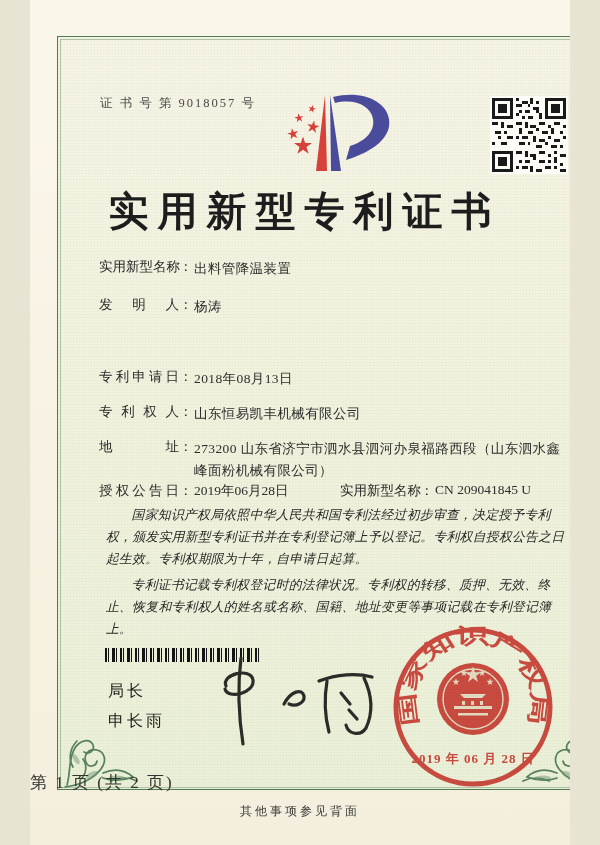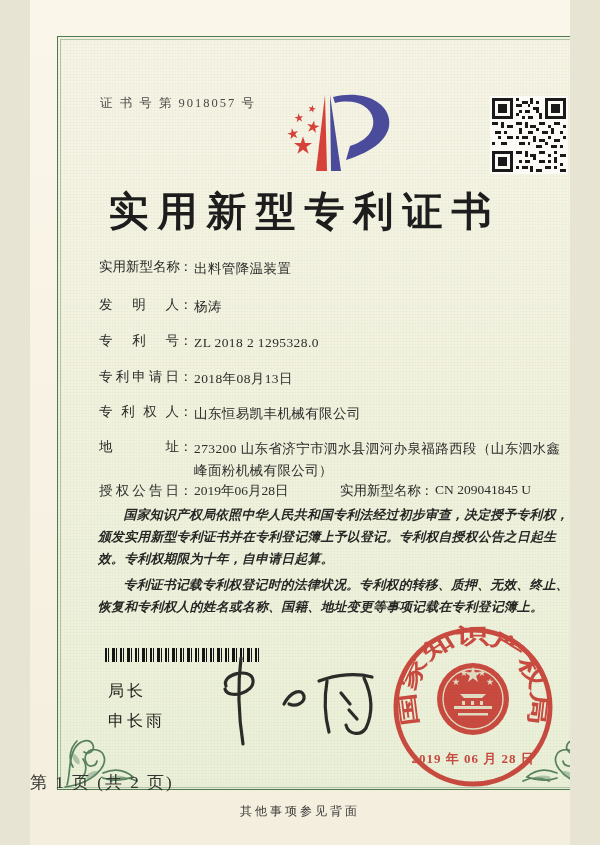--- a/index.html
+++ b/index.html
@@ -24,21 +24,21 @@
   .qr{position:absolute;left:460px;top:96px;width:78px;height:78px;background:#fcfbf6;padding:2px;box-sizing:border-box;}
   .title{position:absolute;left:0;right:0;top:184px;text-align:center;
     font-size:40px;font-weight:bold;letter-spacing:9px;padding-left:9px;color:#1d1d1d;}
   .field{position:absolute;left:69px;font-size:13.5px;color:#2d2d2b;white-space:nowrap;}
   .flabel{display:inline-block;width:80px;text-align:justify;text-align-last:justify;vertical-align:top;}
   .fcolon{display:inline-block;width:15px;vertical-align:top;}
   .fvalue{display:inline-block;max-width:374px;vertical-align:top;letter-spacing:.4px;white-space:normal;line-height:1.65;}
   .grant2{position:absolute;left:241px;top:0;white-space:nowrap;}
   .paras{position:absolute;left:68px;top:505px;width:481px;font-size:12.8px;line-height:1.7;
     color:#272725;font-style:italic;}
-  .paras p{margin:0 0 5px;text-indent:2em;letter-spacing:.3px;font-weight:bold;}
+  .paras p{margin:0 8px 5px;text-indent:2em;letter-spacing:.3px;}
   .barcode{position:absolute;left:75px;top:648px;width:157px;height:14px;
     background:repeating-linear-gradient(90deg,
       #141414 0 2px,transparent 2px 3px,
       #141414 3px 4px,transparent 4px 7px,
       #141414 7px 10px,transparent 10px 11px,
       #141414 11px 12px,transparent 12px 15px);}
   .officials{position:absolute;left:78px;top:681px;font-size:16px;color:#23231f;letter-spacing:3px;}
   .officials .name{margin-top:9px;}
   .signature{position:absolute;left:168px;top:650px;width:190px;height:102px;}
   .seal{position:absolute;left:358px;top:622px;width:170px;height:170px;mix-blend-mode:multiply;opacity:.93;}
@@ -95,23 +95,20 @@
     </g>
   </svg>
 
   <div class="title">实用新型专利证书</div>
 
   <div class="field" style="top:296px">
     <span class="flabel">发明人</span><span class="fcolon">：</span><span class="fvalue">杨涛</span>
   </div>
   <div class="field" style="top:258px">
     <span class="flabel">实用新型名称</span><span class="fcolon">：</span><span class="fvalue">出料管降温装置</span>
-  </div>
-  <div class="field" style="top:332px">
-    <span class="flabel">专利号</span><span class="fcolon">：</span><span class="fvalue">ZL 2018 2 1295328.0</span>
   </div>
   <div class="field" style="top:368px">
     <span class="flabel">专利申请日</span><span class="fcolon">：</span><span class="fvalue">2018年08月13日</span>
   </div>
   <div class="field" style="top:403px">
     <span class="flabel">专利权人</span><span class="fcolon">：</span><span class="fvalue">山东恒易凯丰机械有限公司</span>
   </div>
   <div class="field" style="top:438px">
     <span class="flabel">地址</span><span class="fcolon">：</span><span class="fvalue">273200 山东省济宁市泗水县泗河办泉福路西段（山东泗水鑫峰面粉机械有限公司）</span>
   </div>

